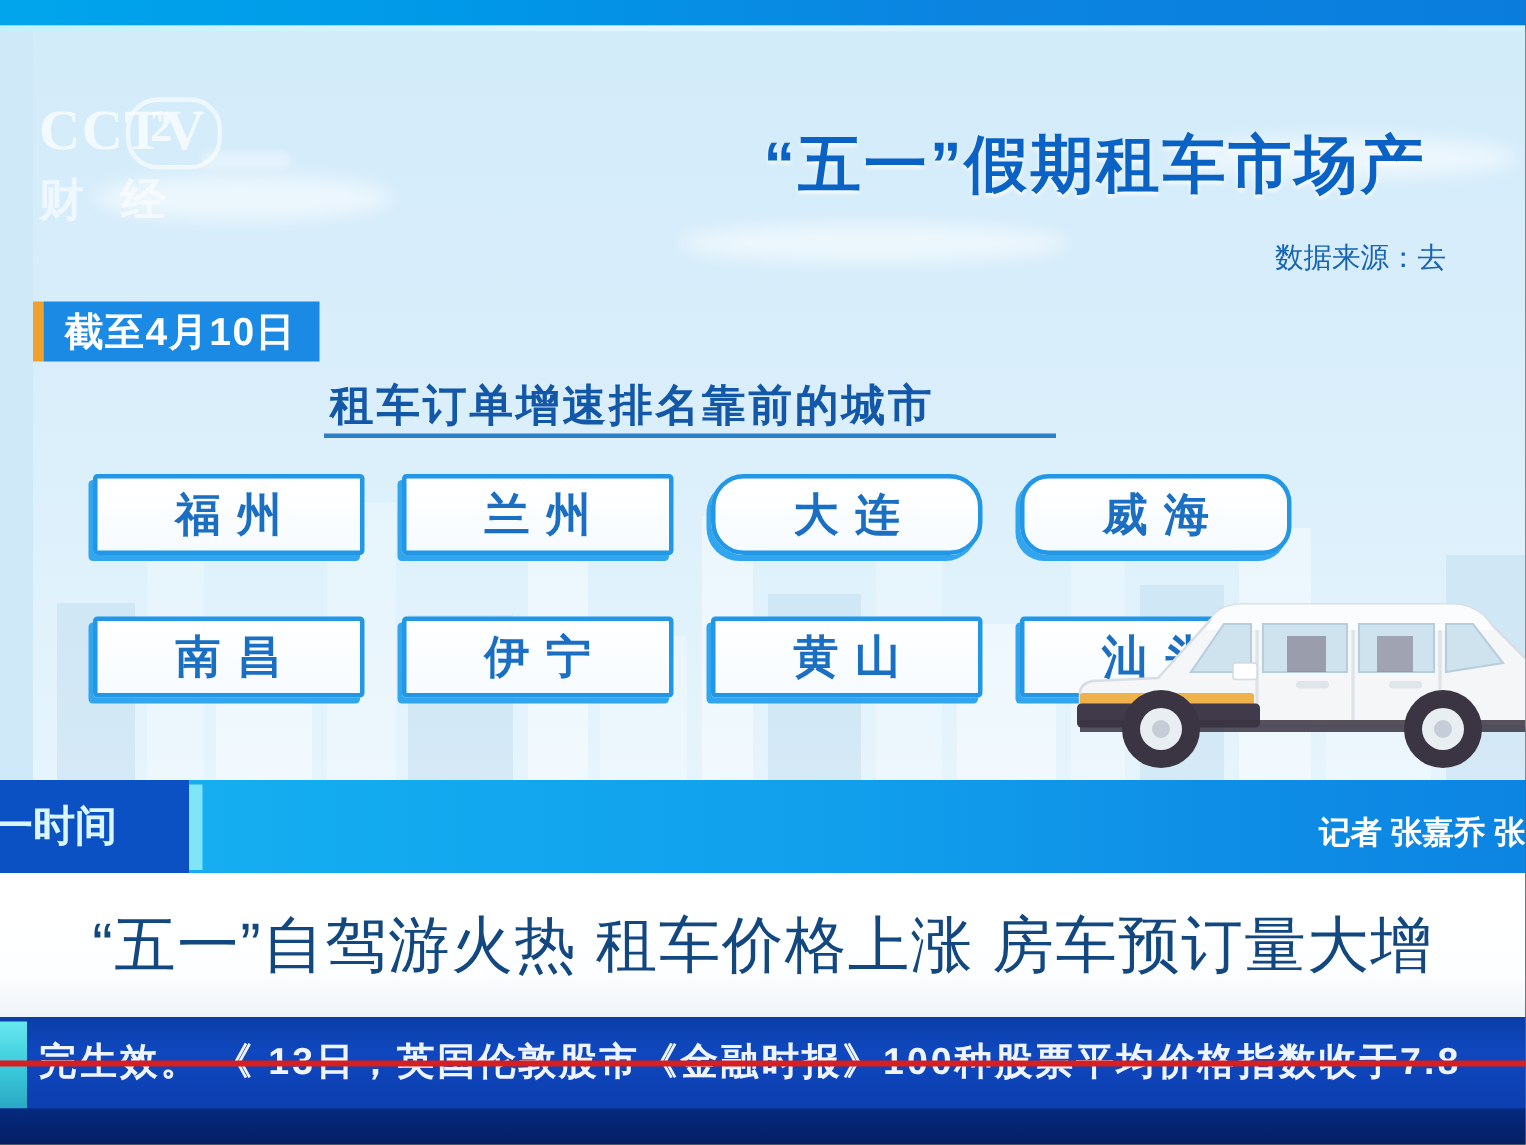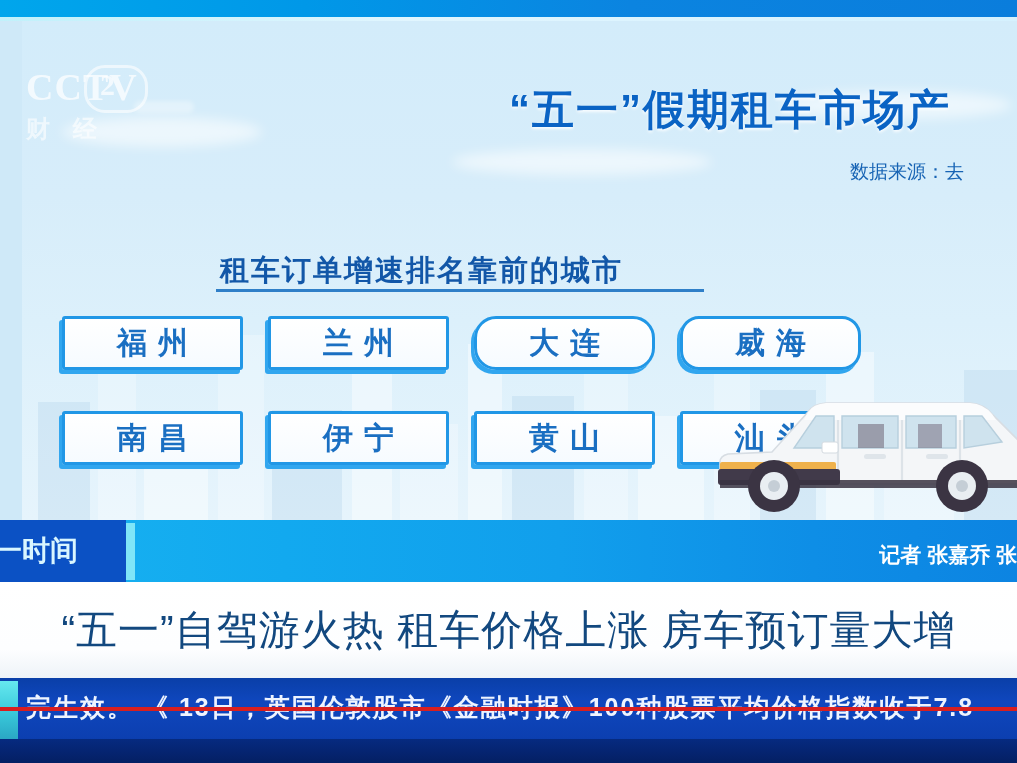--- a/index.html
+++ b/index.html
@@ -201,21 +201,21 @@
   }
   .logo-text {
     position: absolute; left: 4px; top: 44px;
     font-size: 38px; font-weight: bold;
     color: rgba(255,255,255,.72);
     letter-spacing: 1px;
     font-family: "Liberation Serif", serif;
   }
   .logo-sub {
     position: absolute; left: 4px; top: 92px;
-    font-size: 24px; font-weight: bold;
+    font-size: 30px; font-weight: bold;
     color: rgba(255,255,255,.60);
     letter-spacing: 8px;
   }
   .logo-oval {
     position: absolute; left: 62px; top: 44px;
     width: 58px; height: 42px;
     border: 3px solid rgba(255,255,255,.6);
     border-radius: 21px;
   }
   .logo-2 {
@@ -268,20 +268,24 @@
     <div class="logo"></div>
     <div class="logo-text">CCTV</div>
     <div class="logo-oval"></div>
     <div class="logo-2">2</div>
     <div class="logo-tail"></div>
     <div class="logo-sub">财 经</div>
 
     <div class="big-title">“五一”假期租车市场产</div>
     <div class="src-line">数据来源：去</div>
 
+    <div class="date-badge-wrap">
+      <div class="date-badge-accent"></div>
+      <div class="date-badge-label" style="background:#1a8ae5;color:#fff;font-size:26px;font-weight:bold;padding:0 16px 0 14px;display:flex;align-items:center;letter-spacing:1px;white-space:nowrap;">截至4月10日</div>
+    </div>
 
     <div class="section-head">租车订单增速排名靠前的城市</div>
     <div class="section-rule"></div>
 
     <div class="chips">
       <div class="chip-row">
         <div class="chip" style="left:40px;text-align:right;">
             <span>福州</span>
           </div>
         <div class="chip" style="left:246px;">

